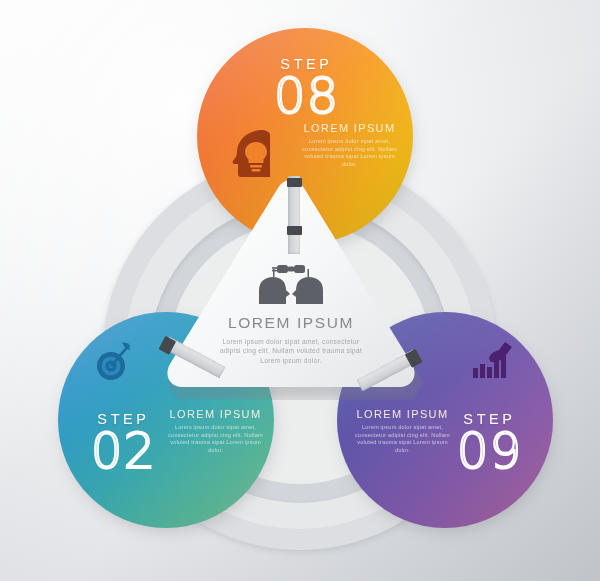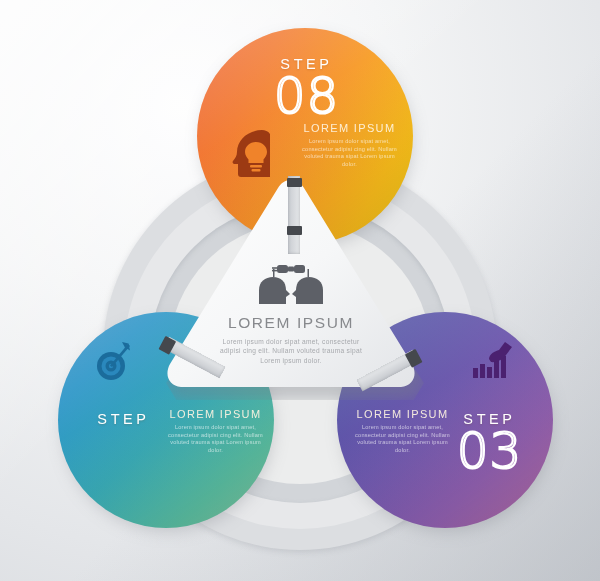--- a/index.html
+++ b/index.html
@@ -181,20 +181,23 @@
         <path d="M22 31.5 L40 10 L42 12 L24 33 Z"></path>
         <path d="M40.5 9.5 L34 8 L37 13.5 Z"></path>
         <path d="M40.5 9.5 L42 16.5 L36.5 13 Z"></path>
       </g>
     </svg>
   </div>
 
   <div id="step2-label">
     <span class="step-word">STEP</span>
   </div>
+  <div id="step2-num">
+    <span class="step-number">02</span>
+  </div>
 
   <div id="step2-text">
     <div class="side-title txt-center">LOREM IPSUM</div>
     <div class="side-body">Lorem ipsum dolor sipat amet, consectetur adipisi cing elit. Nullam voluted trauma sipat Lorem ipsum dolor.</div>
   </div>
 </div>
 
 <div class="circle-shadow" id="circle-3-shadow"></div>
 <div class="circle" id="circle-3">
   <div class="gloss"></div>
@@ -209,21 +212,21 @@
         <rect x="36" y="22" width="5" height="22"></rect>
         <path d="M24 25 C24 20 30 17 34 16 L40 8 L47 13 L41 21 C39 25 31 29 26 28 Z"></path>
       </g>
     </svg>
   </div>
 
   <div id="step3-label">
     <span class="step-word">STEP</span>
   </div>
   <div id="step3-num">
-    <span class="step-number">03</span>
+    <span class="step-number">09</span>
   </div>
 
   <div id="step3-text">
     <div class="side-title txt-center">LOREM IPSUM</div>
     <div class="side-body">Lorem ipsum dolor sipat amet, consectetur adipisi cing elit. Nullam voluted trauma sipat Lorem ipsum dolor.</div>
   </div>
 </div>
 
 <div class="circle-shadow" id="circle-1-shadow"></div>
 <div class="circle" id="circle-1">

